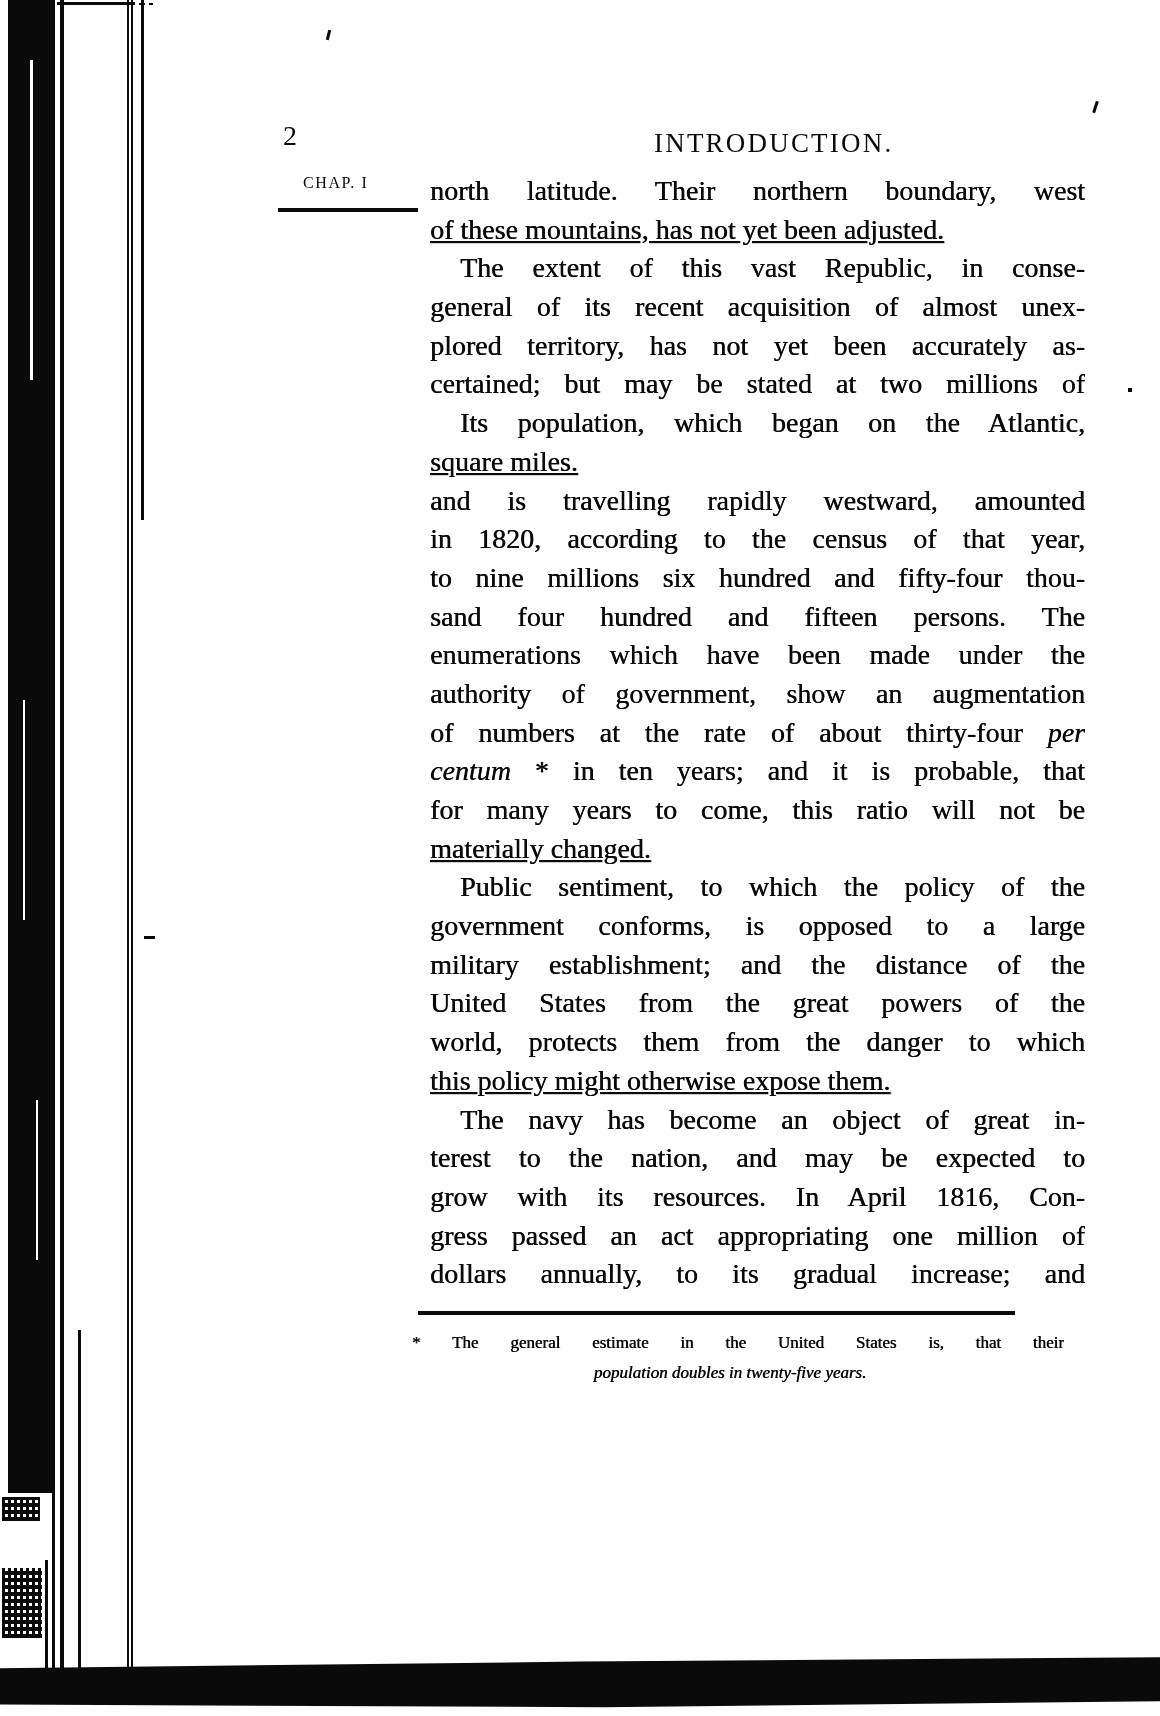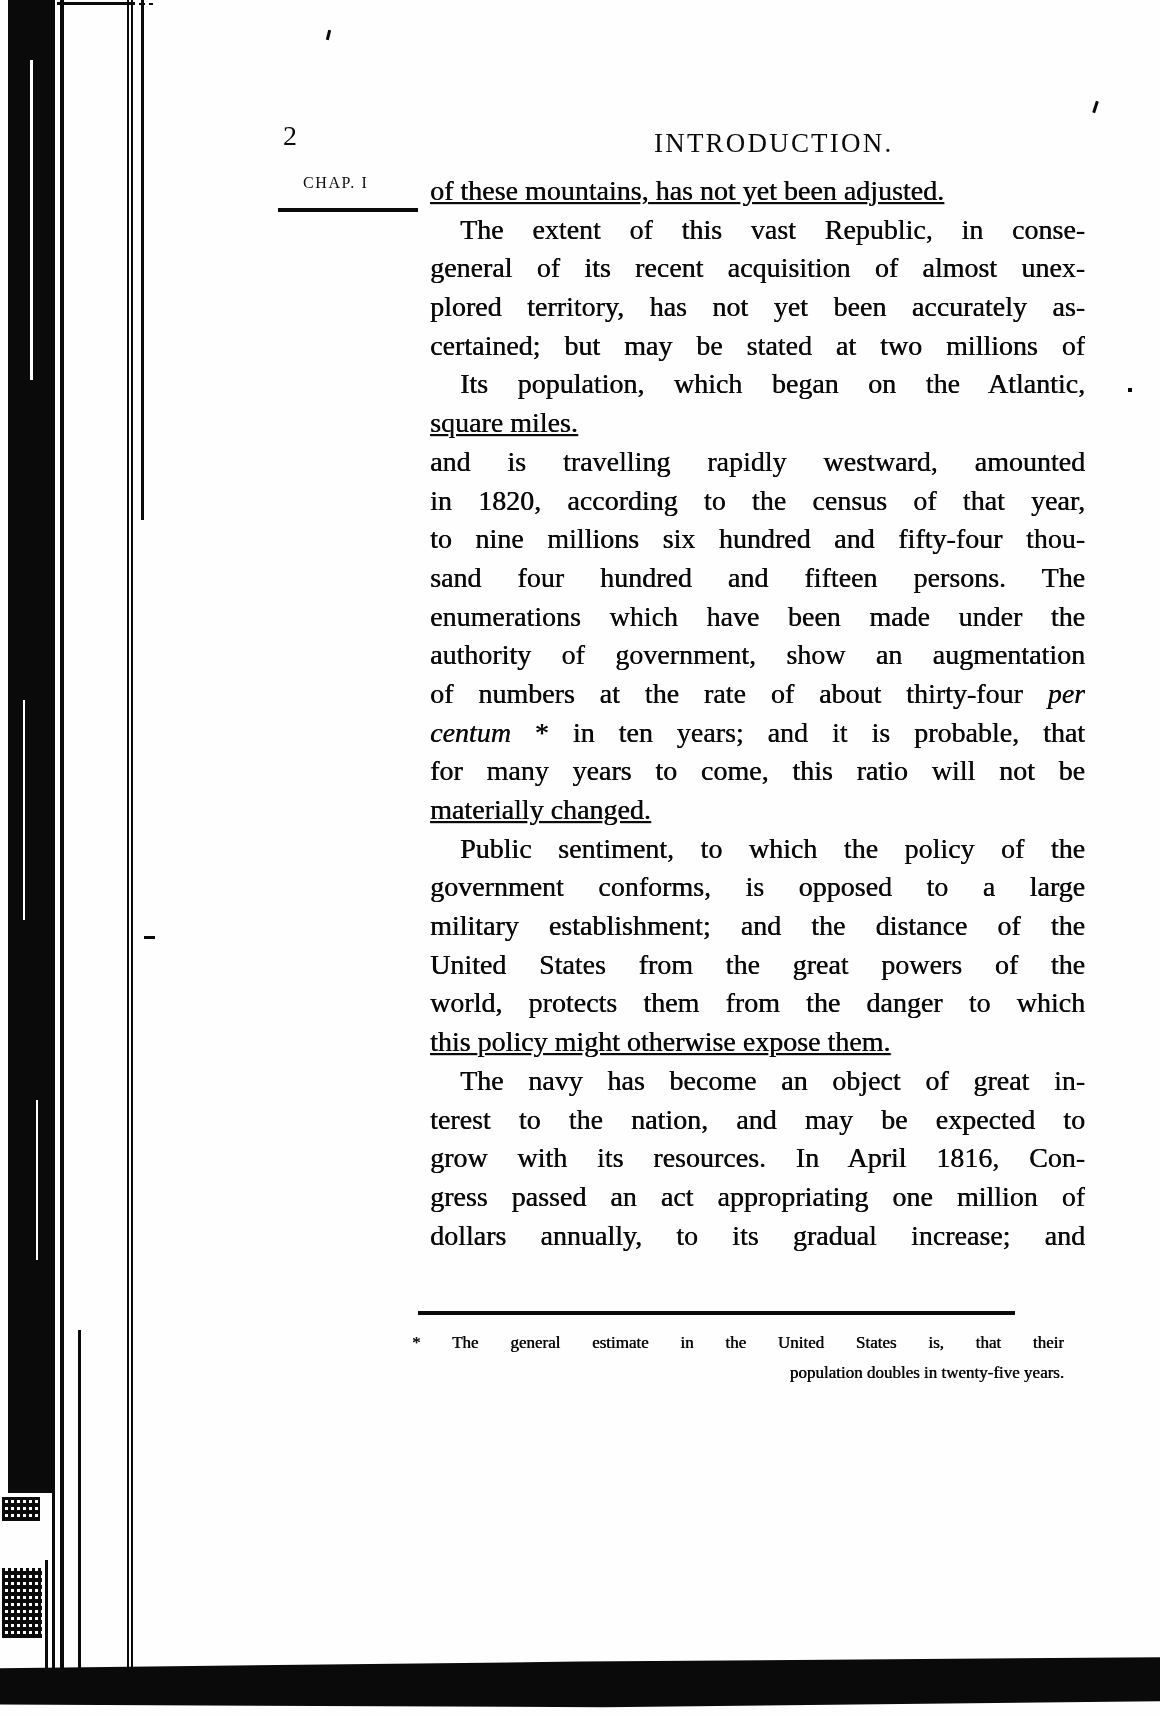--- a/index.html
+++ b/index.html
@@ -44,21 +44,21 @@
 
   .footnote-rule{left:418px;top:1311px;width:597px;height:4px;}
   .footnote{
     left:396px;top:1328px;width:668px;
     font-size:17px;line-height:30px;
     text-shadow:0.5px 0.3px 0 currentColor;
   }
   .fline{text-align:justify;height:30px;overflow:hidden;}
   .fline::after{content:"";display:inline-block;width:100%;height:0;}
   .fline.indent{text-indent:16px;}
-  .fline.end{text-align:right;}
+  .fline.end{text-align:center;font-style:italic;}
   .fline.end::after{content:none;}
 
   .mark{background:#0a0a0a;}
 </style>
 </head>
 <body>
 
 <div class="abs ink gutter-band"></div>
 <div class="abs streak" style="left:30px;top:60px;width:3px;height:320px;"></div>
 <div class="abs streak" style="left:23px;top:700px;width:2px;height:220px;"></div>
@@ -84,20 +84,21 @@
 <div class="abs mark" style="left:1094px;top:101px;width:3px;height:12px;transform:rotate(18deg);"></div>
 <div class="abs mark" style="left:1128px;top:388px;width:4px;height:4px;"></div>
 <div class="abs mark" style="left:144px;top:936px;width:11px;height:3px;"></div>
 
 <div class="abs page-number">2</div>
 <div class="abs running-head">INTRODUCTION.</div>
 <div class="abs chapter-note">CHAP. I</div>
 <div class="abs ink chapter-rule"></div>
 
 <div class="abs body-text">
+  <div class="line">north latitude. Their northern boundary, west</div>
   <div class="line end">of these mountains, has not yet been adjusted.</div>
   <div class="line indent">The extent of this vast Republic, in conse-</div>
   <div class="line">general of its recent acquisition of almost unex-</div>
   <div class="line">plored territory, has not yet been accurately as-</div>
   <div class="line">certained; but may be stated at two millions of</div>
   <div class="line indent">Its population, which began on the Atlantic,</div>
   <div class="line end">square miles.</div>
   <div class="line">and is travelling rapidly westward, amounted</div>
   <div class="line">in 1820, according to the census of that year,</div>
   <div class="line">to nine millions six hundred and fifty-four thou-</div>

